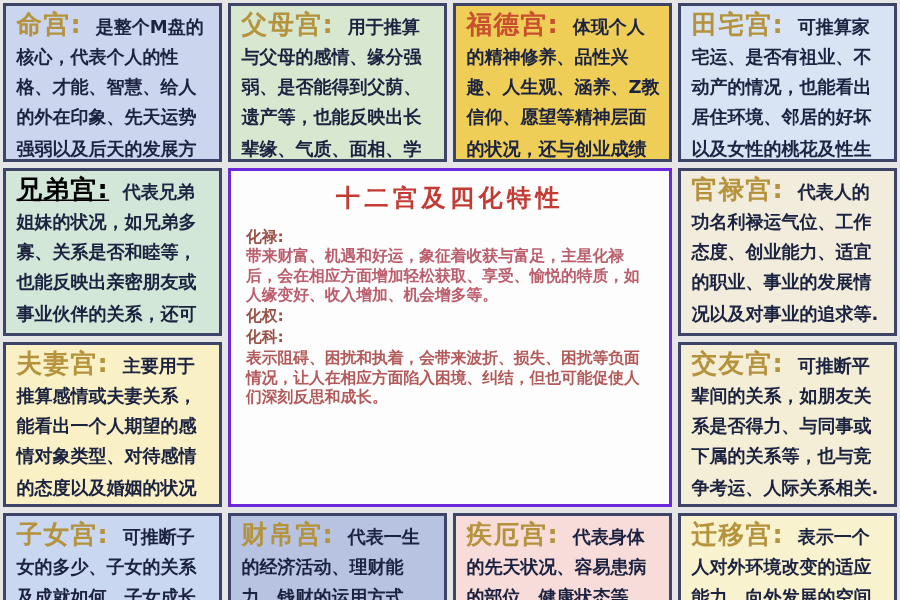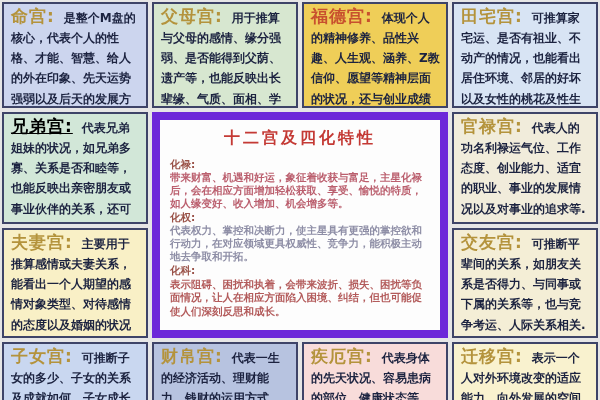--- a/index.html
+++ b/index.html
@@ -36,21 +36,21 @@
   .pos-r2c4 { grid-column:4; grid-row:2; }
   .pos-r3c1 { grid-column:1; grid-row:3; }
   .pos-r3c4 { grid-column:4; grid-row:3; }
   .pos-r4c1 { grid-column:1; grid-row:4; }
   .pos-r4c2 { grid-column:2; grid-row:4; }
   .pos-r4c3 { grid-column:3; grid-row:4; }
   .pos-r4c4 { grid-column:4; grid-row:4; }
   .center {
     grid-column:2/4; grid-row:2/4;
     background:#fdfdfd;
-    border:8px solid #6d28d9;
+    border:2px solid #6d28d9;
     padding:5px 10px 4px 10px;
     overflow:hidden;
     box-sizing:border-box;
   }
   .ctitle {
     text-align:center; font-size:16px; font-weight:bold;
     letter-spacing:3px; margin:3px 0 9px 0;
   }
   .sec { margin-bottom:1px; }
   .sec-label { display:block; font-size:10.5px; font-weight:bold; line-height:1.25; }
@@ -83,21 +83,20 @@
     </div>
 
     <div class="center">
       <div class="ctitle" style="color: rgb(196, 58, 53);">十二宫及四化特性</div>
       <div class="sec">
         <span class="sec-label" style="color: rgb(154, 82, 72);">化禄:</span>
         <span class="sec-text" style="color: rgb(187, 95, 110);">带来财富、机遇和好运，象征着收获与富足，主星化禄后，会在相应方面增加轻松获取、享受、愉悦的特质，如人缘变好、收入增加、机会增多等。</span>
       </div>
       <div class="sec">
         <span class="sec-label" style="color: rgb(154, 82, 72);">化权:</span>
-        <span class="sec-text" style="color: rgb(142, 142, 166);">代表权力、掌控和决断力，使主星具有更强的掌控欲和行动力，在对应领域更具权威性、竞争力，能积极主动地去争取和开拓。</span>
       </div>
       <div class="sec">
         <span class="sec-label" style="color: rgb(154, 82, 72);">化科:</span>
       </div>
       <div class="sec">
         <span class="sec-text" style="color: rgb(179, 91, 91);">表示阻碍、困扰和执着，会带来波折、损失、困扰等负面情况，让人在相应方面陷入困境、纠结，但也可能促使人们深刻反思和成长。</span>
       </div>
     </div>
 
     <div class="card pos-r2c4" style="background-color: rgb(241, 236, 219);">

